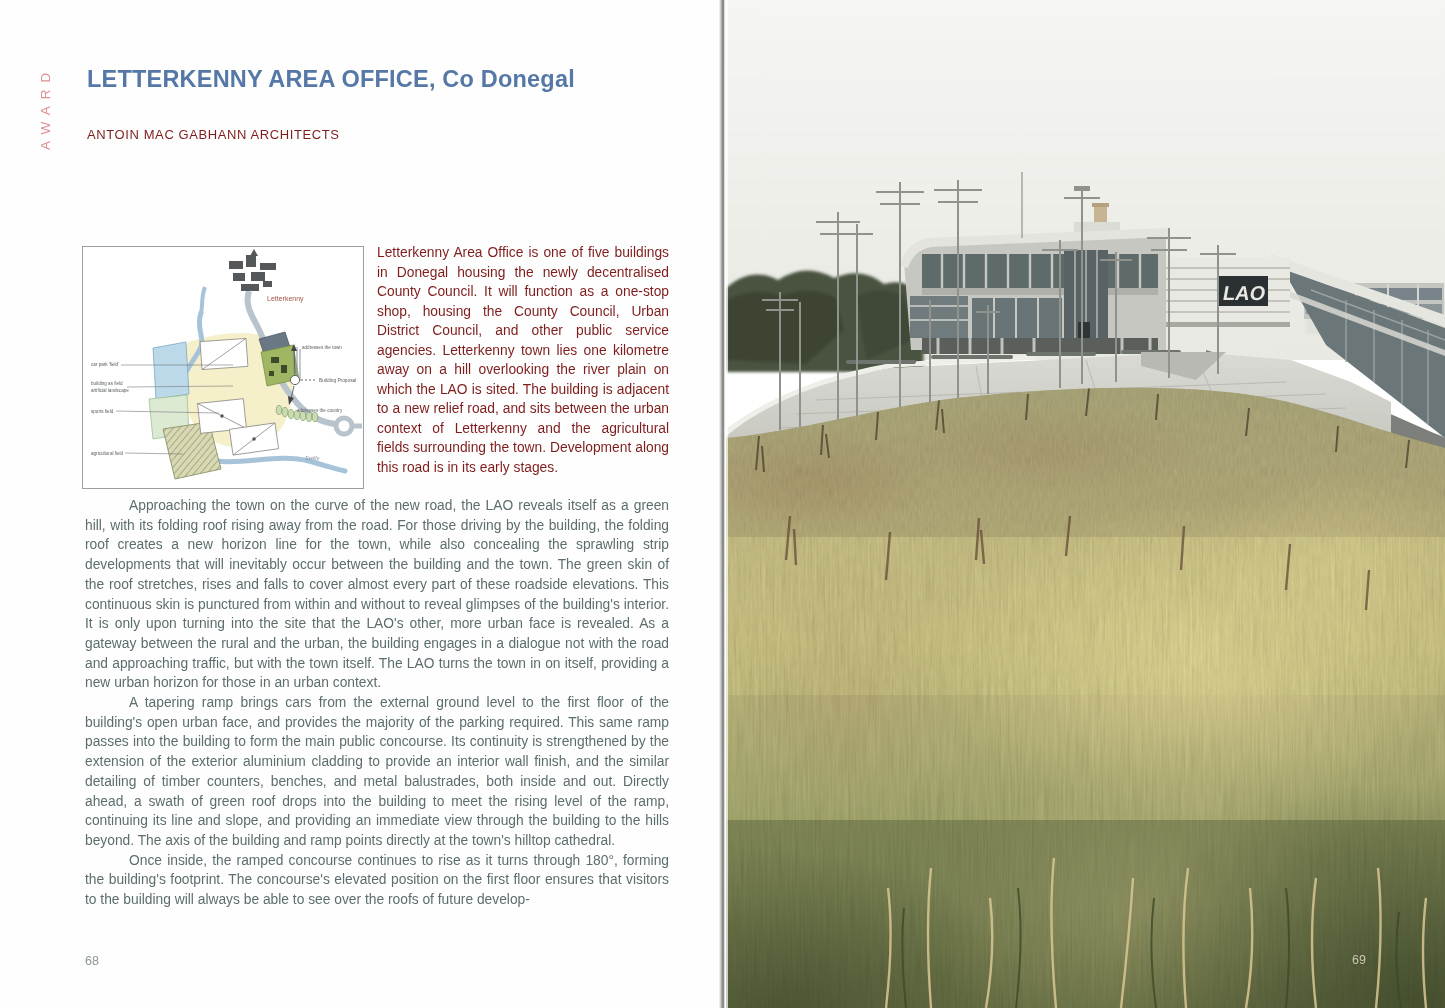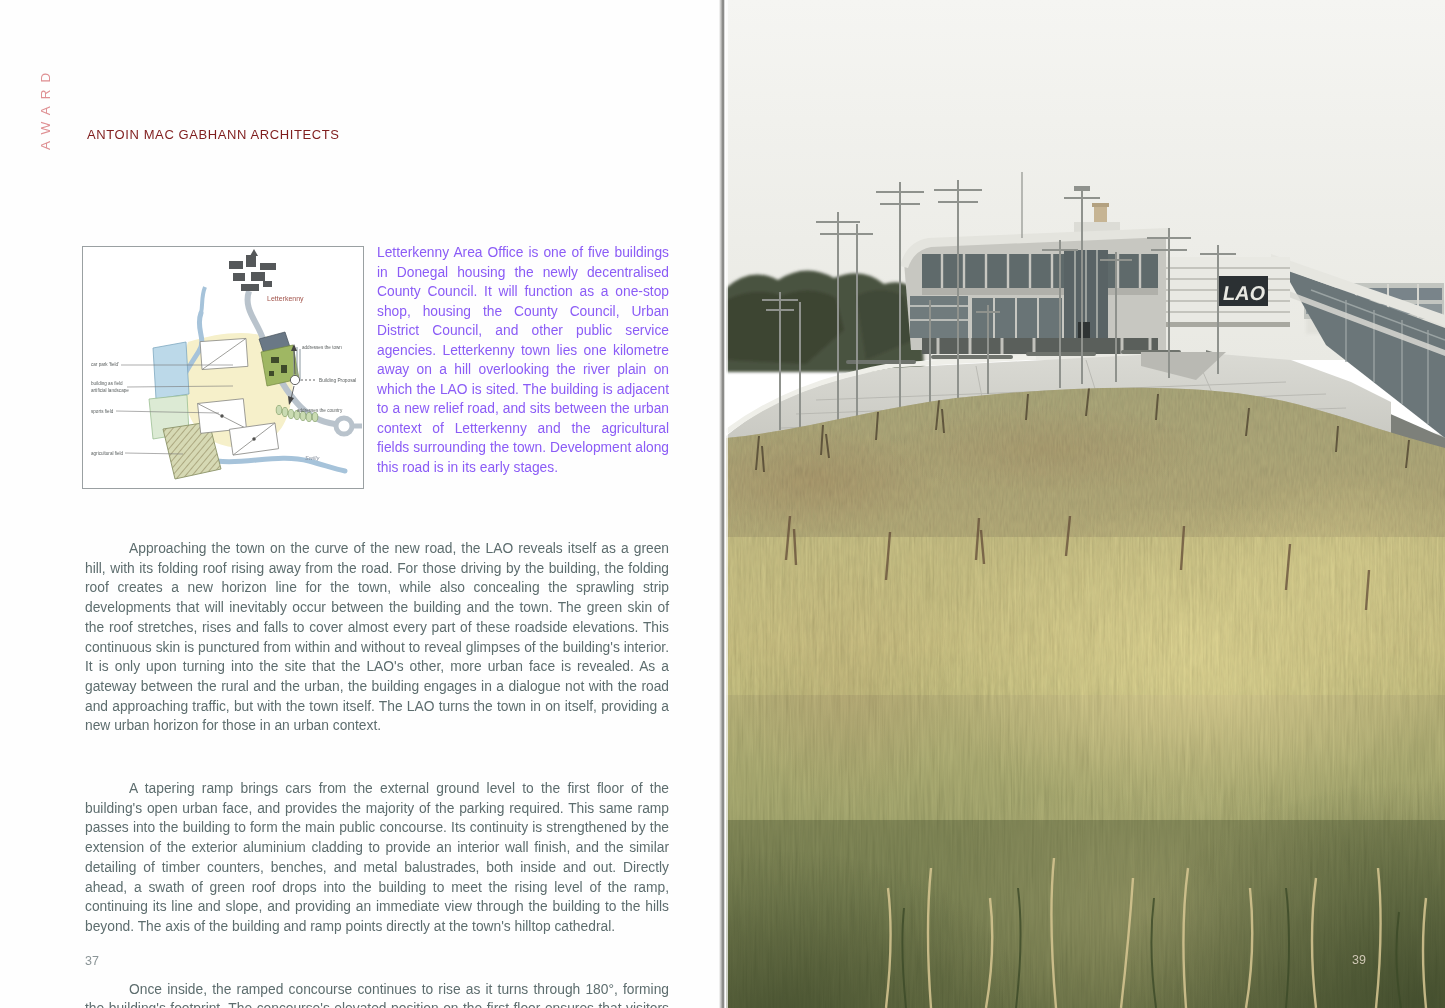--- a/index.html
+++ b/index.html
@@ -8,41 +8,42 @@
   
   .page-left{position:absolute;left:0;top:0;width:721px;height:1008px;background:#fefefe;}
   .gutter{position:absolute;left:719px;top:0;width:7px;height:1008px;
           background:linear-gradient(90deg,rgba(120,120,115,0) 0%,rgba(70,70,64,.55) 45%,rgba(40,40,36,.65) 60%,rgba(255,255,255,.9) 85%);}
   .award-vert{position:absolute;left:38px;top:150px;transform:rotate(-90deg);transform-origin:0 0;
           font-size:13.5px;letter-spacing:7px;color:#df9093;font-weight:400;}
   .title{position:absolute;left:87px;top:66px;font-size:23.5px;font-weight:bold;color:#5678a7;letter-spacing:.2px;white-space:nowrap;}
   .architects{position:absolute;left:87px;top:127px;font-size:13px;color:#7f1d1d;letter-spacing:.6px;white-space:nowrap;}
   .map-fig{position:absolute;left:82px;top:246px;width:282px;height:243px;border:1px solid #9aa0a2;background:#ffffff;box-sizing:border-box;}
   .intro-col{position:absolute;left:377px;top:243px;width:292px;font-size:13.8px;line-height:19.55px;
-          text-align:justify;color:#8b5cf6;}
+          text-align:justify;color:#7f1d1d;}
   .body-block{position:absolute;left:85px;top:496px;width:584px;font-size:13.8px;line-height:19.7px;
           text-align:justify;color:#5d6d6e;}
   .body-block p{margin:0;}
-  .body-block p.indent{text-indent:44px;margin-top:43px;}
+  .body-block p.indent{text-indent:44px;}
   .pagenum-left{position:absolute;left:85px;top:954px;font-size:12.5px;color:#8b9597;}
   
   .photo{position:absolute;left:726px;top:0;width:719px;height:1008px;}
   .pagenum-right{position:absolute;left:1352px;top:953px;font-size:12.5px;color:#cfc8b4;text-shadow:0 0 2px rgba(60,60,40,.4);}
   .map-label{font-size:4.8px;fill:#5a5f5f;}
   .map-label-sm{font-size:4.6px;fill:#5a5f5f;}
 </style>
 </head>
 <body>
 
 <div class="spread">
 
   <div class="page-left">
 
     <span class="award-vert">AWARD</span>
 
+    <h1 class="title" style="margin:0;">LETTERKENNY AREA OFFICE, Co Donegal</h1>
     <div class="architects">ANTOIN MAC GABHANN ARCHITECTS</div>
 
     <div class="map-fig">
       <svg width="280" height="241" viewBox="0 0 280 241">
 
         <path d="M105,95 C140,84 175,82 195,95 C210,105 212,130 208,155 C204,180 190,198 165,200 C140,203 118,192 108,172 C100,155 98,114 105,95 Z" fill="#f6f0ca"></path>
 
         <path d="M118,66 C112,82 124,92 116,104 C106,120 100,128 96,142 C90,162 100,176 96,188 C92,204 110,212 134,214 C162,218 196,206 226,214 C244,219 252,222 262,224" fill="none" stroke="#a6c3da" stroke-width="5" stroke-linecap="round"></path>
         <path d="M122,40 C118,50 120,58 118,66" fill="none" stroke="#a6c3da" stroke-width="4"></path>
 
@@ -142,21 +143,21 @@
     </div>
 
     <div class="intro-col">Letterkenny Area Office is one of five buildings in Donegal housing the newly decentralised County Council. It will function as a one-stop shop, housing the County Council, Urban District Council, and other public service agencies. Letterkenny town lies one kilometre away on a hill overlooking the river plain on which the LAO is sited. The building is adjacent to a new relief road, and sits between the urban context of Letterkenny and the agricultural fields surrounding the town. Development along this road is in its early stages.</div>
 
     <div class="body-block">
       <p class="indent">Approaching the town on the curve of the new road, the LAO reveals itself as a green hill, with its folding roof rising away from the road. For those driving by the building, the folding roof creates a new horizon line for the town, while also concealing the sprawling strip developments that will inevitably occur between the building and the town. The green skin of the roof stretches, rises and falls to cover almost every part of these roadside elevations. This continuous skin is punctured from within and without to reveal glimpses of the building's interior. It is only upon turning into the site that the LAO's other, more urban face is revealed. As a gateway between the rural and the urban, the building engages in a dialogue not with the road and approaching traffic, but with the town itself. The LAO turns the town in on itself, providing a new urban horizon for those in an urban context.</p>
       <p class="indent">A tapering ramp brings cars from the external ground level to the first floor of the building's open urban face, and provides the majority of the parking required. This same ramp passes into the building to form the main public concourse. Its continuity is strengthened by the extension of the exterior aluminium cladding to provide an interior wall finish, and the similar detailing of timber counters, benches, and metal balustrades, both inside and out. Directly ahead, a swath of green roof drops into the building to meet the rising level of the ramp, continuing its line and slope, and providing an immediate view through the building to the hills beyond. The axis of the building and ramp points directly at the town's hilltop cathedral.</p>
       <p class="indent">Once inside, the ramped concourse continues to rise as it turns through 180°, forming the building's footprint. The concourse's elevated position on the first floor ensures that visitors to the building will always be able to see over the roofs of future develop-</p>
     </div>
 
-    <span class="pagenum-left">37</span>
+    <span class="pagenum-left">68</span>
   </div>
 
   <div class="gutter"></div>
 
   <div class="photo">
     <svg width="719" height="1008" viewBox="0 0 719 1008">
       <defs>
         <linearGradient id="skyG" x1="0" y1="0" x2="0" y2="1">
           <stop offset="0" stop-color="#f5f5f2"></stop>
             <stop offset="1" stop-color="#e9e9e3"></stop>
@@ -404,14 +405,14 @@
           <path d="M430,1008 q-8,-60 -2,-110"></path>
             <path d="M560,1008 q6,-70 0,-120"></path>
           <path d="M675,1008 q-8,-50 -2,-96"></path>
         </g>
       </g>
 
       <rect x="0" y="0" width="2" height="1008" fill="#ffffff" opacity="0.7"></rect>
     </svg>
   </div>
 
-  <span class="pagenum-right">39</span>
+  <span class="pagenum-right">69</span>
 </div>
 
 </body></html>

